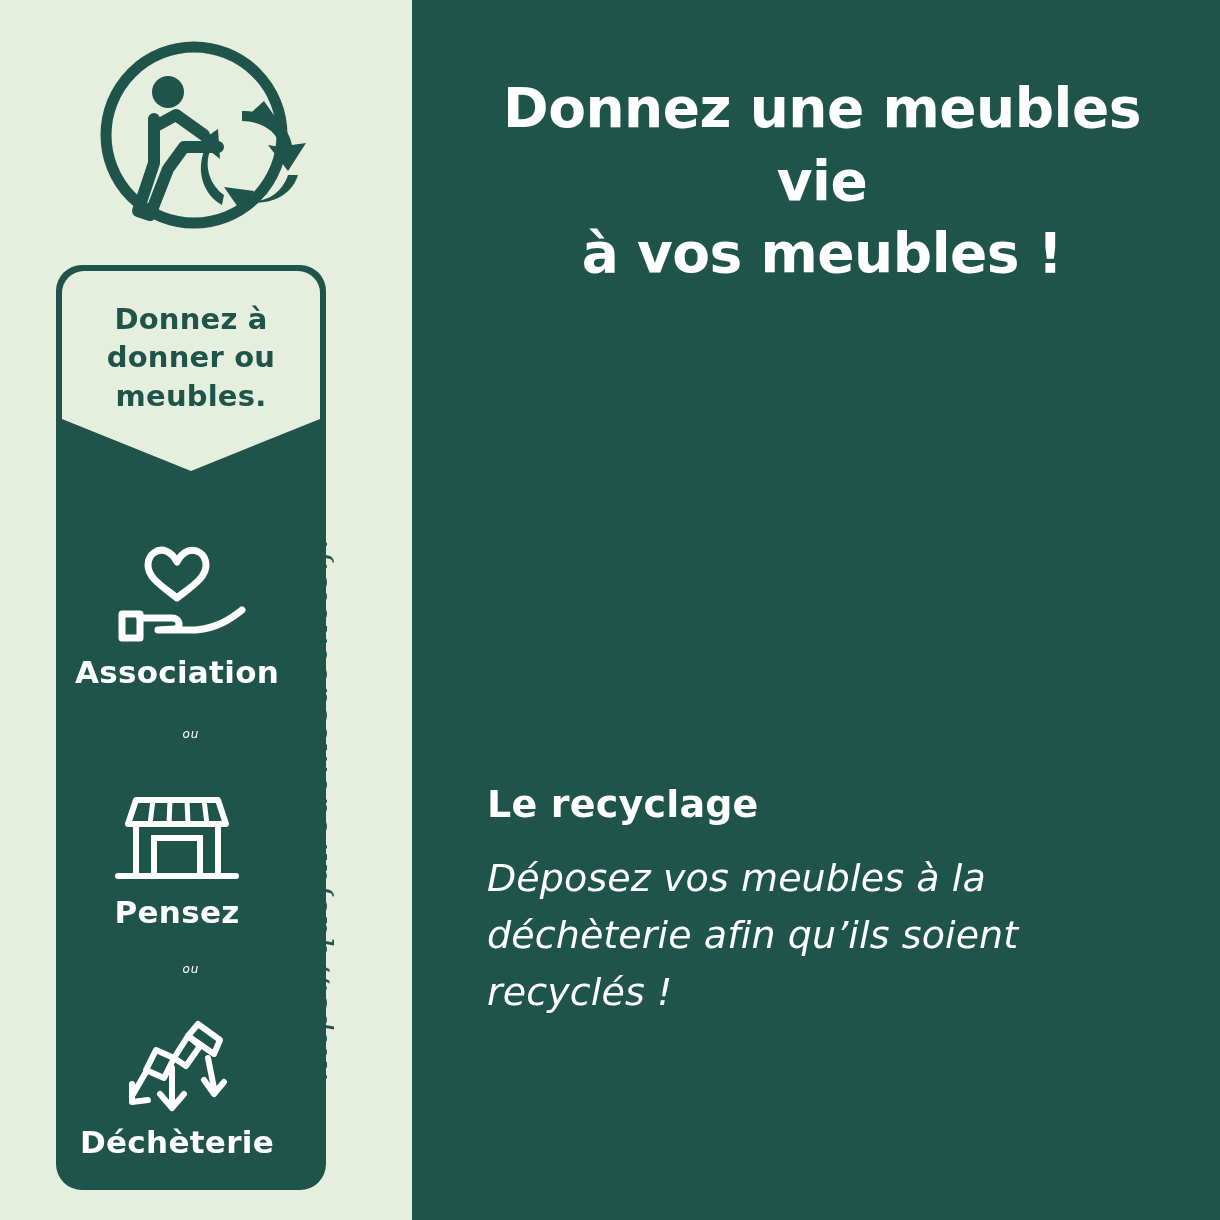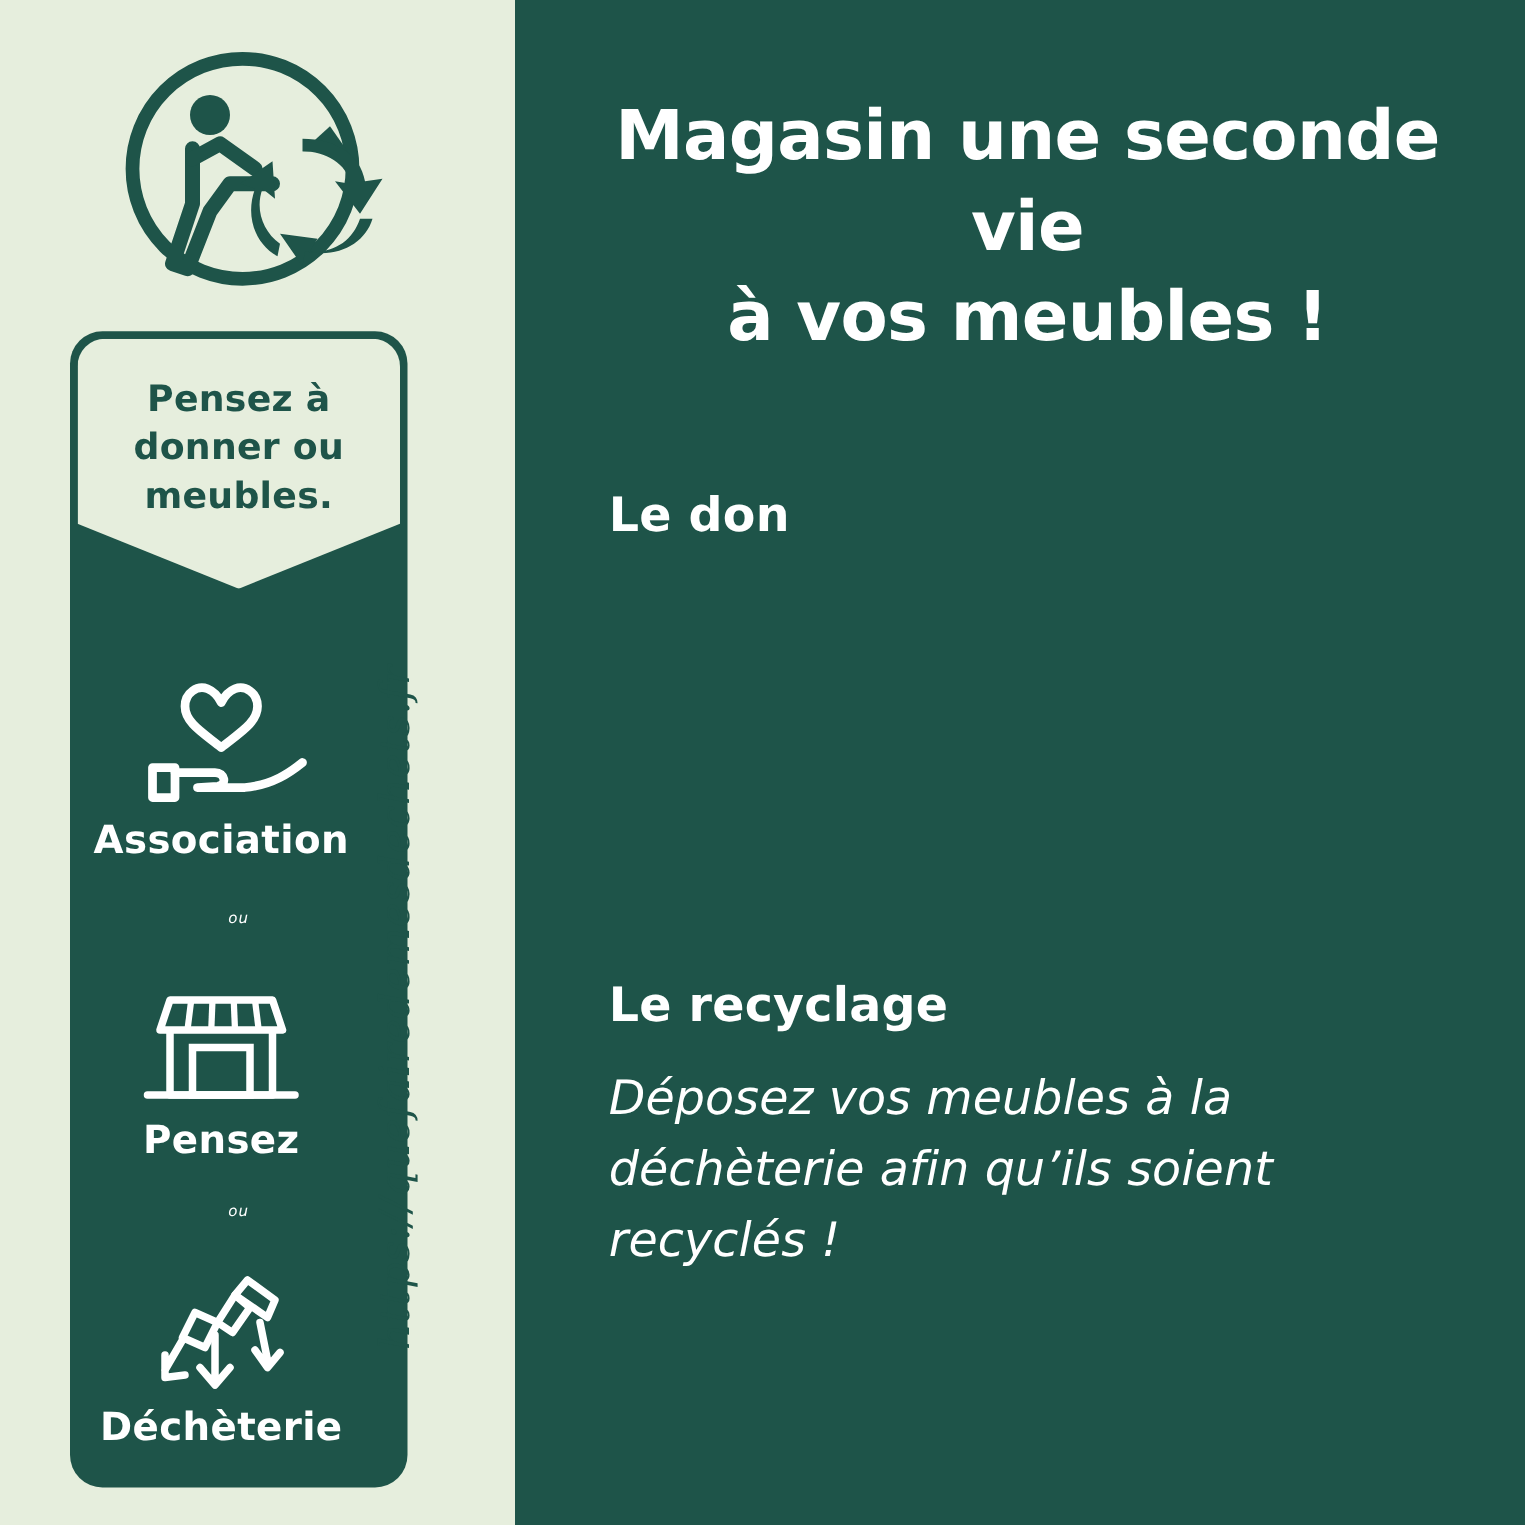--- a/index.html
+++ b/index.html
@@ -187,21 +187,21 @@
         <path d="M150 86 L186 86 L172 66 Z" fill="#1e5449"></path>
         <path d="M150 86 C168 86 186 96 188 112 L176 110 L196 136 L214 108 L200 110 C196 88 176 76 150 76 Z" fill="#1e5449"></path>
         <path d="M196 140 C190 158 174 168 156 166 L162 156 L132 152 L150 178 L152 166 C178 172 200 160 206 140 Z" fill="#1e5449"></path>
         <path d="M132 160 C118 150 112 132 118 116 L128 124 L126 94 L100 112 L112 116 C104 138 112 160 130 170 Z" fill="#1e5449"></path>
       </svg>
     </div>
 
     <div class="ribbon"></div>
     <div class="ribbon-top-label"></div>
     <div class="ribbon-top-text">
-      <div>Pensez à</div>
+      <div>Donnez à</div>
       <div>donner ou</div>
       <div>meubles.</div>
     </div>
 
     <div class="step step-assoc">
       <span class="icon-wrap">
         <svg viewBox="0 0 150 110" width="150" height="110">
           <path d="M75 58 C60 46 46 38 46 25 C46 14 56 8 64 11 C69 13 73 18 75 22 C77 18 81 13 86 11 C94 8 104 14 104 25 C104 38 90 46 75 58 Z" fill="none" stroke="#ffffff" stroke-width="7" stroke-linejoin="round"></path>
           <path d="M20 74 L38 74 L38 98 L20 98 Z" fill="none" stroke="#ffffff" stroke-width="7" stroke-linejoin="round"></path>
           <path d="M38 78 L70 78 C78 78 80 88 72 89 L56 90 L94 90 C116 88 130 78 140 70" fill="none" stroke="#ffffff" stroke-width="7" stroke-linecap="round" stroke-linejoin="round"></path>
@@ -244,26 +244,25 @@
       <span class="step-label">Déchèterie</span>
     </div>
 
     <div class="url-vertical">
       <span class="url-vertical-inner">https://quefairedemesdechets.fr</span>
     </div>
   </div>
 
   <div class="right-panel">
     <div class="headline">
-      <div>Magasin une seconde vie</div>
+      <div>Donnez une meubles vie</div>
       <div>à vos meubles !</div>
     </div>
 
     <div class="section section-don">
-      <div class="section-title">Le don</div>
     </div>
 
     <div class="section section-recyclage">
       <div class="section-title">Le recyclage</div>
       <div class="section-body">Déposez vos meubles à la déchèterie afin qu’ils soient recyclés !</div>
     </div>
   </div>
 
 </div>
 

